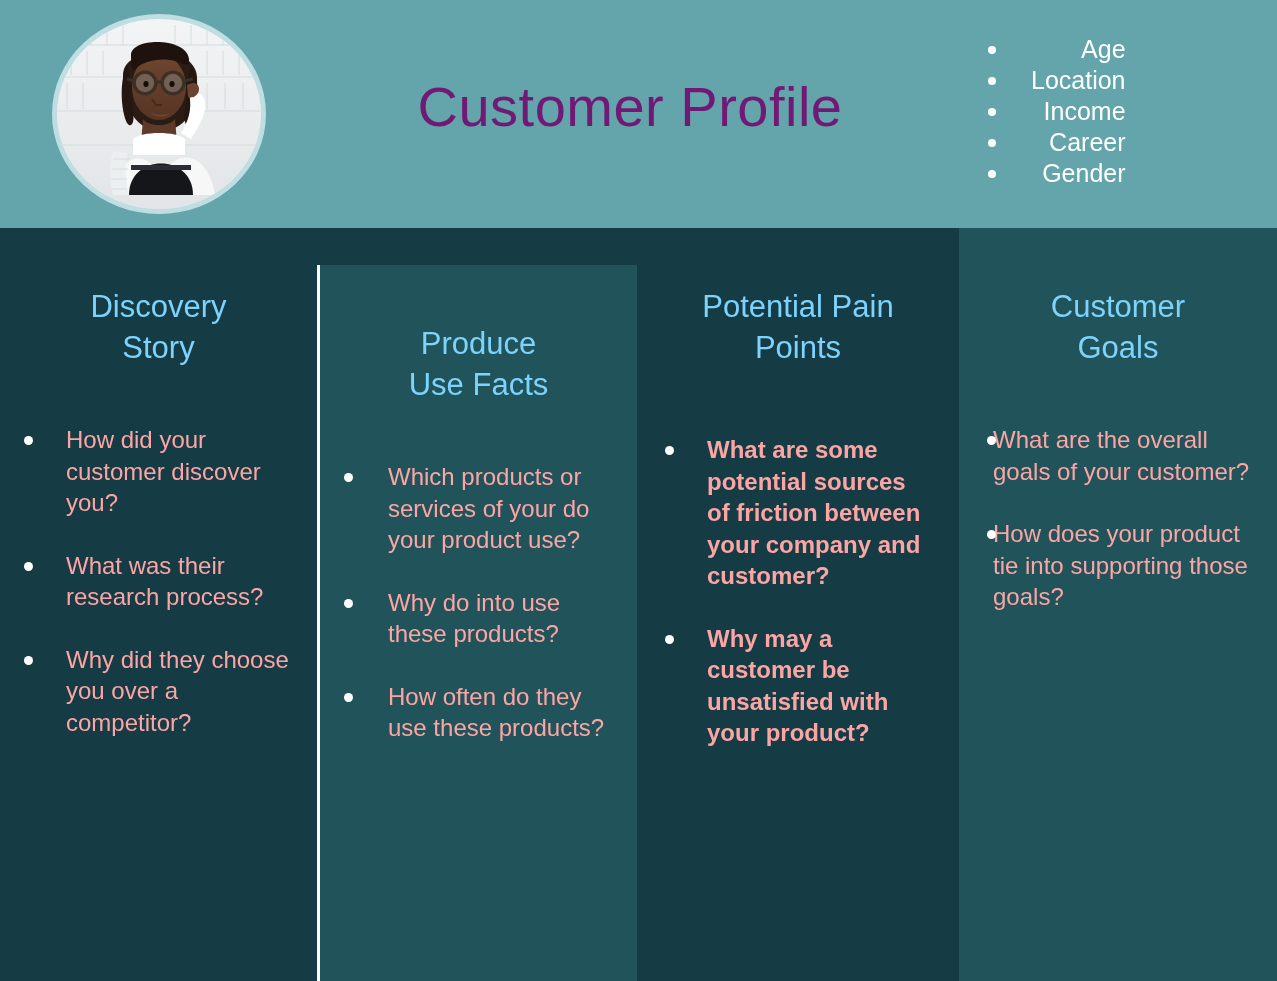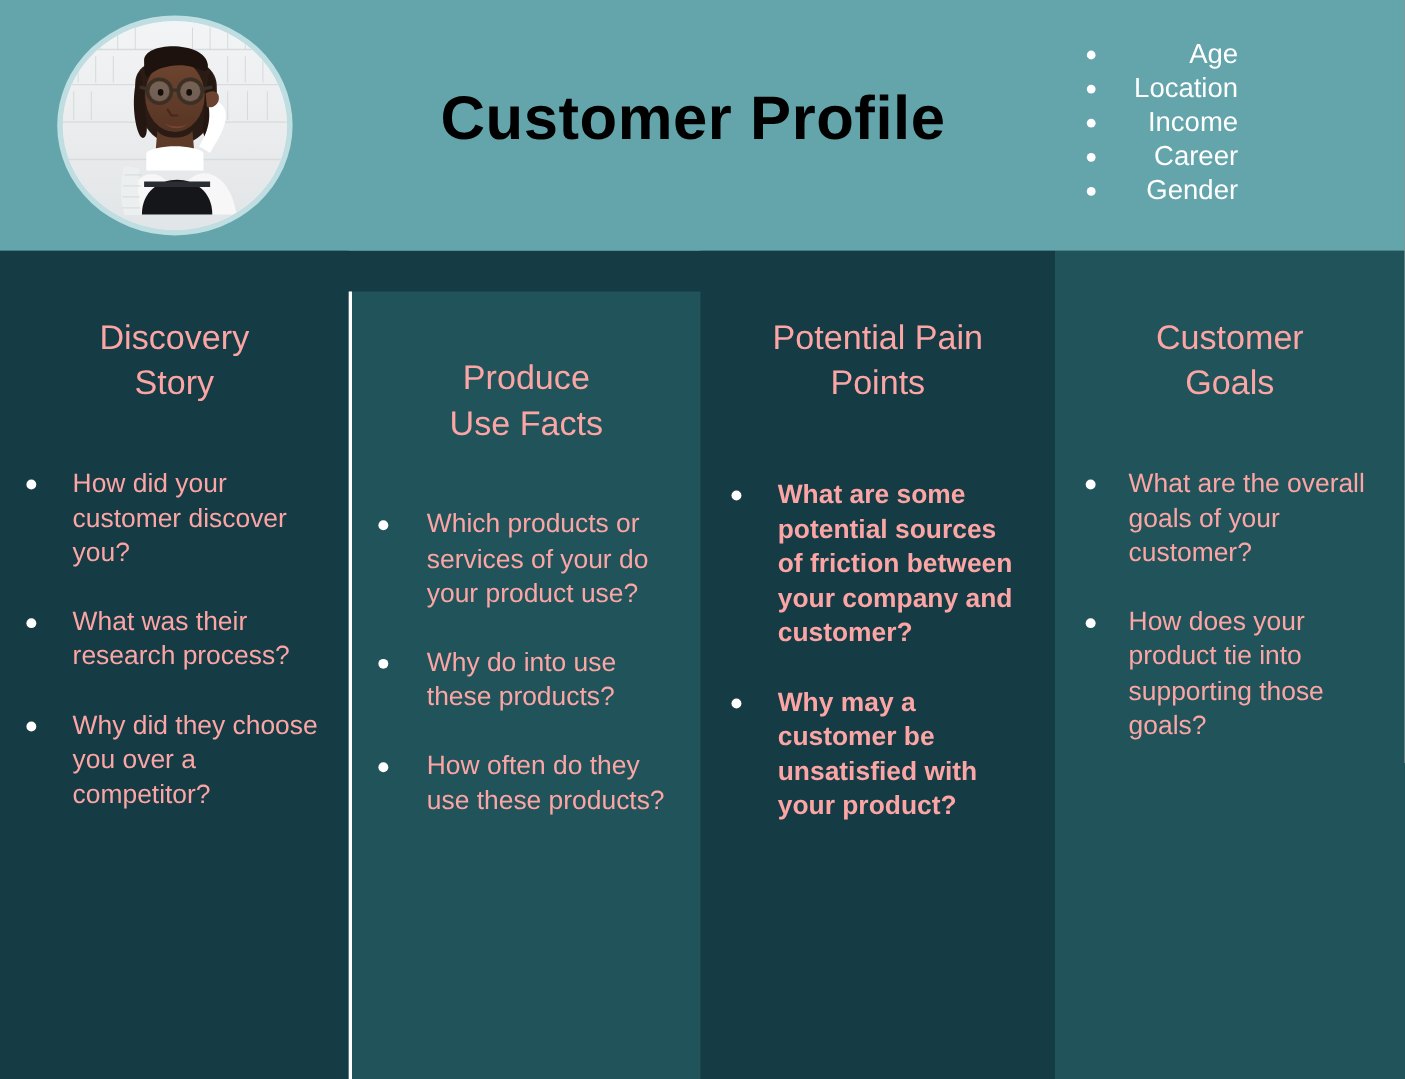--- a/index.html
+++ b/index.html
@@ -46,23 +46,23 @@
     overflow: hidden;
   }
   .avatar-photo svg { display: block; width: 100%; height: 100%; }
 
   .header-title {
     position: absolute;
     left: 300px;
     top: 76px;
     width: 660px;
     text-align: center;
-    color: #000000;
+    color: #701a75;
     font-size: 56px;
-    font-weight: 700;
+    font-weight: 400;
     letter-spacing: 0.5px;
     line-height: 1.1;
     white-space: nowrap;
   }
 
   .header-list {
     position: absolute;
     left: 980px;
     top: 34px;
     margin: 0;
@@ -107,21 +107,21 @@
   .col-0 { width: 317px; background: #153b45; }
   .col-1 { width: 320px; background: #21545a; border-left: 3px solid #ffffff; margin-top: 37px; }
   .col-2 { width: 322px; background: #153b45; }
   .col-3 { width: 318px; background: #21545a; }
 
   .col-title {
     position: absolute;
     left: 0;
     width: 100%;
     text-align: center;
-    color: #fca5a5;
+    color: #7dd3fc;
     font-size: 31px;
     font-weight: 300;
     line-height: 41px;
     padding: 0 14px;
     box-sizing: border-box;
   }
   .col-0 .col-title { top: 58px; }
   .col-1 .col-title { top: 58px; }
   .col-2 .col-title { top: 58px; }
   .col-3 .col-title { top: 58px; }
@@ -145,21 +145,21 @@
     padding-left: 66px;
     margin-bottom: 31px;
     color: #fca5a5;
     font-size: 24px;
     font-weight: 300;
     line-height: 31.5px;
   }
   .col-0 .col-list li { padding-left: 66px; }
   .col-1 .col-list li { padding-left: 68px; }
   .col-2 .col-list li { padding-left: 70px; font-weight: bold; }
-  .col-3 .col-list li { padding-left: 67px; }
+  .col-3 .col-list li { padding-left: 34px; }
 
   .col-list li .bullet {
     position: absolute;
     left: 24px;
     top: 12px;
     width: 9px;
     height: 9px;
     border-radius: 50%;
     background: #ffffff;
   }

